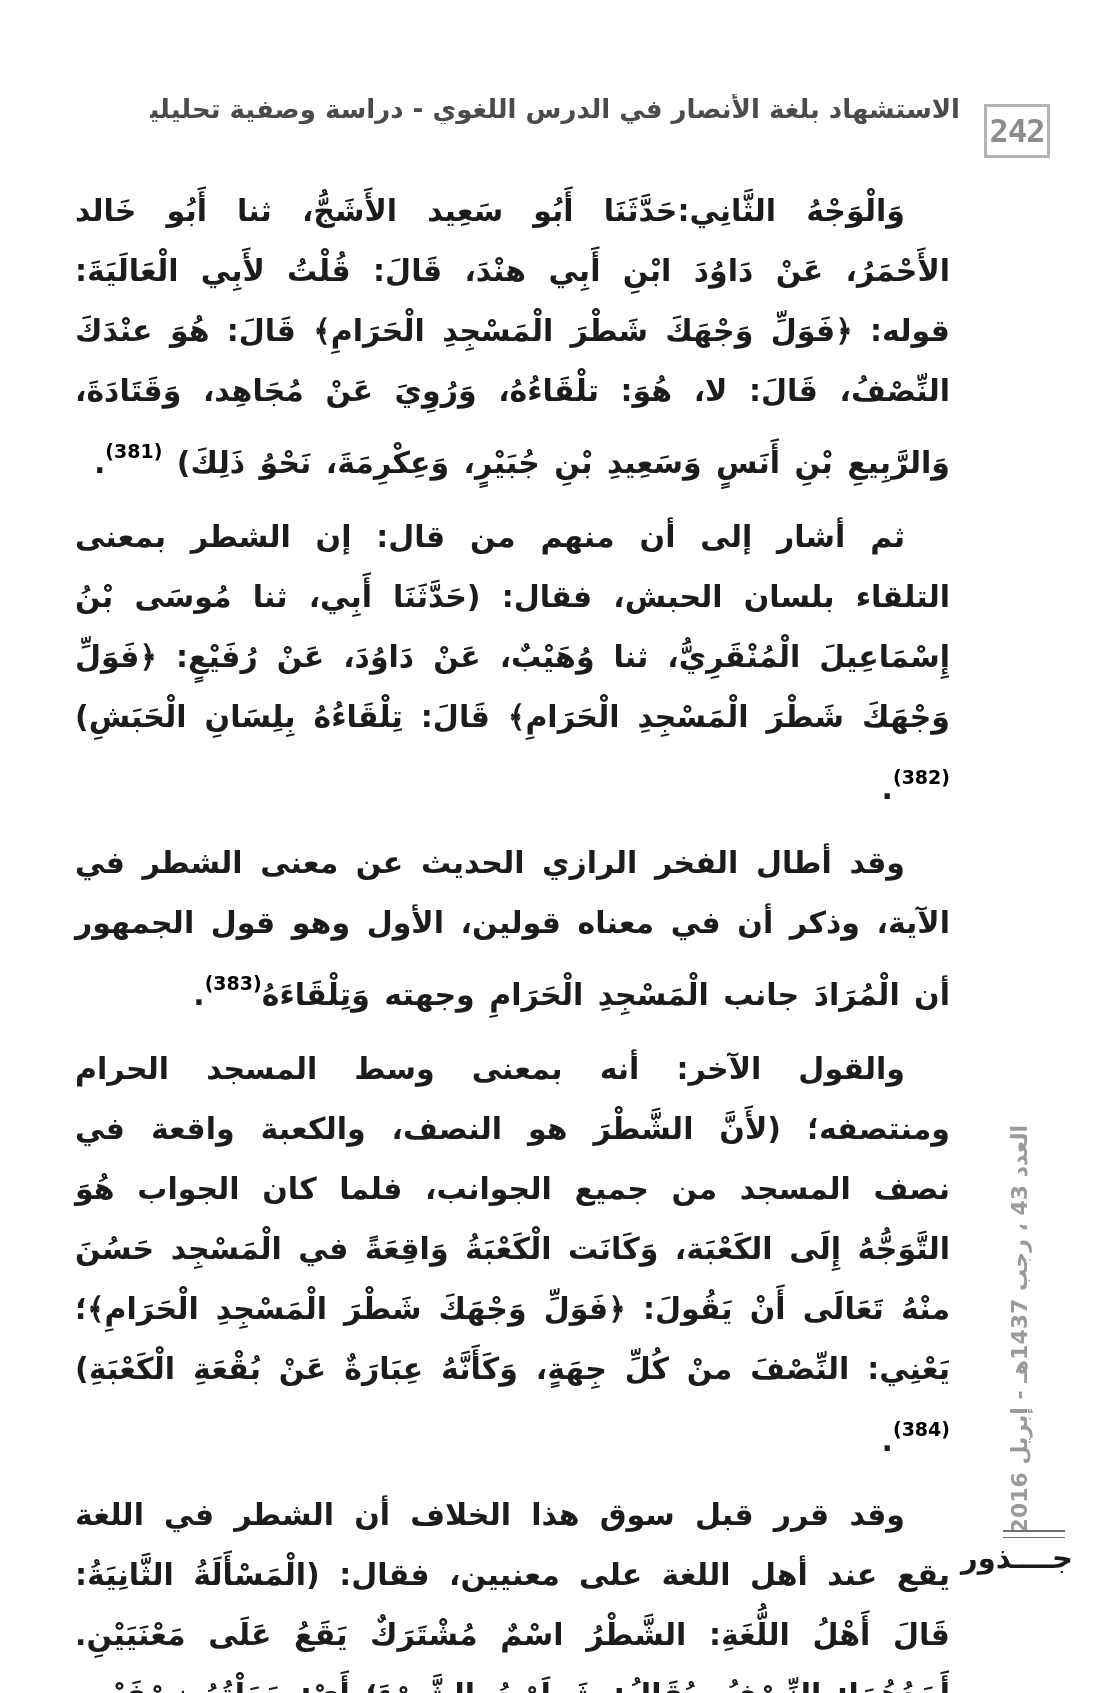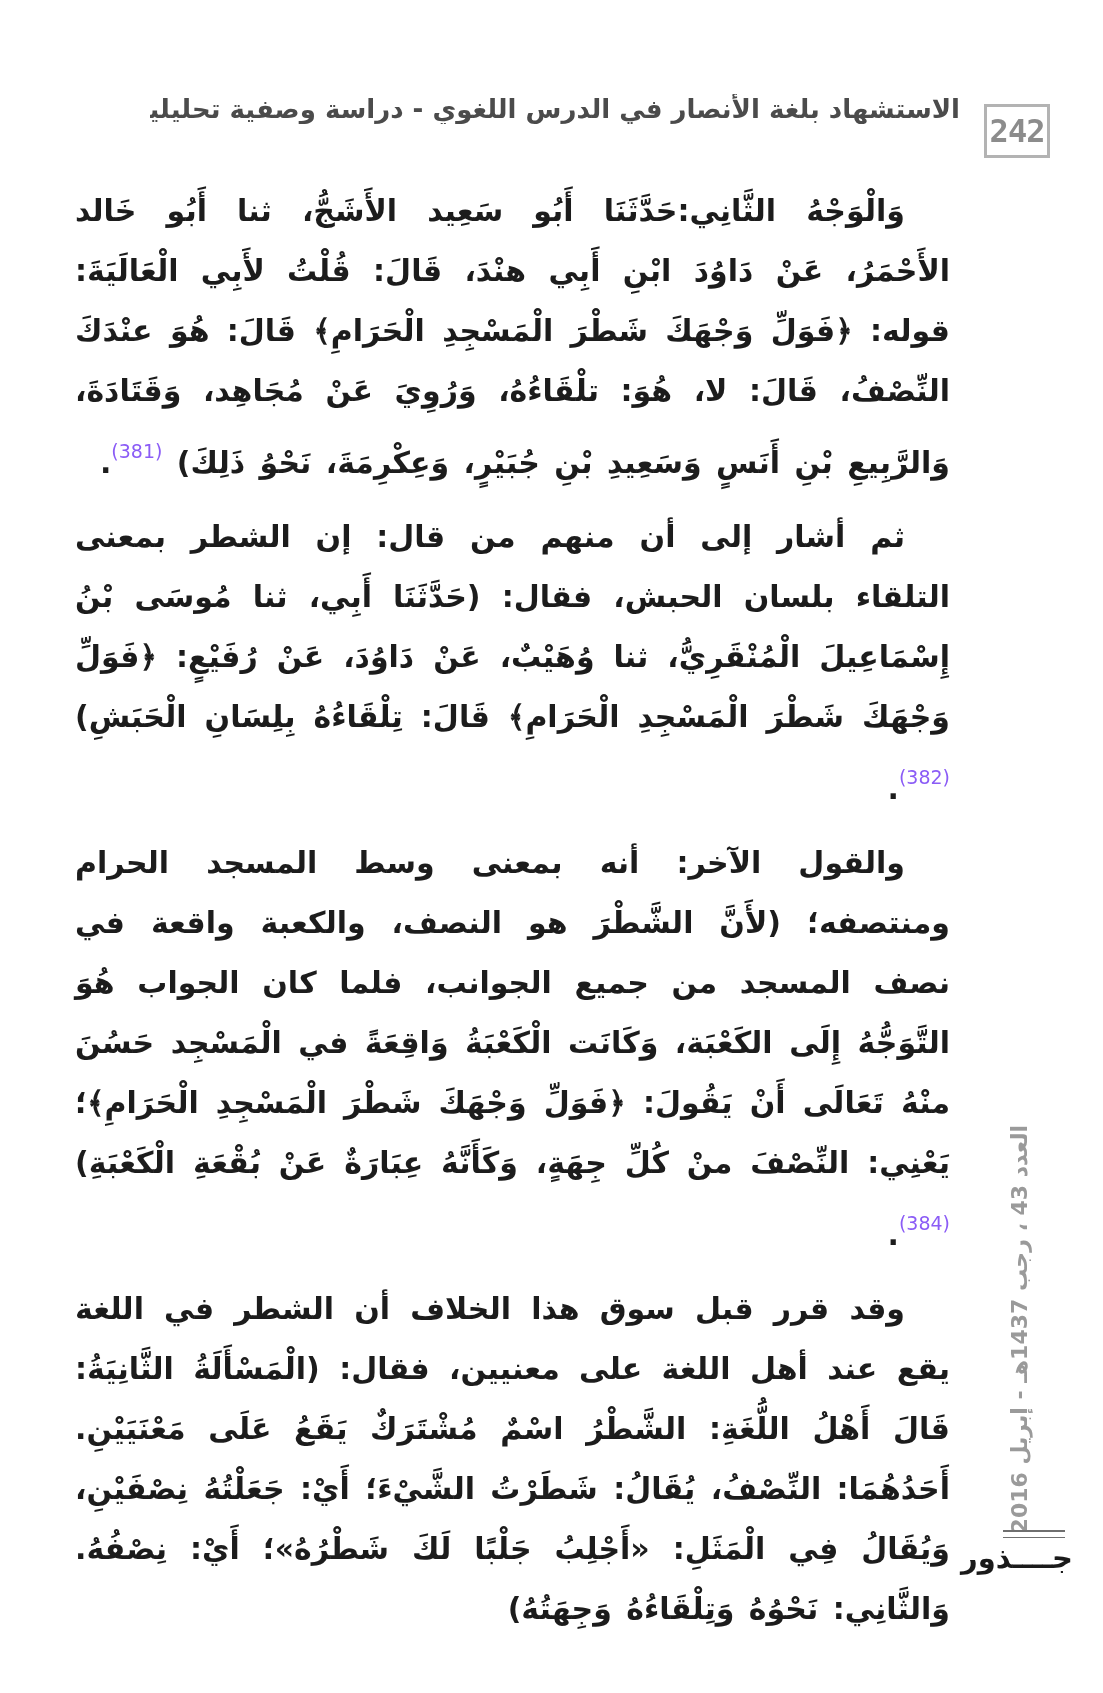--- a/index.html
+++ b/index.html
@@ -41,23 +41,23 @@
   .para {
     margin:0 0 14px 0;
     font-size:30px; font-weight:bold;
     line-height:60px;
     text-align:justify;
     text-indent:45px;
     word-spacing:4px;
   }
   .para .quran { font-weight:bold;margin-top:22px; }
   .para .footnote {
-    font-size:19px; font-weight:normal;
+    font-size:19px; font-weight:bold;
     vertical-align:15px;
-    color:#8b5cf6;
+    color:#000000;
     word-spacing:0;
   }
   
   .sidebar-strip {
     position:absolute; top:1125px; left:1005px;
     width:30px; height:395px;
   }
   .sidebar-issue {
     position:absolute; top:0; left:0;
     width:395px; height:30px; line-height:30px;
@@ -87,20 +87,21 @@
 <div class="page">
 
   <div class="page-number-box">
     <span class="page-number">242</span>
   </div>
   <div class="header-title">الاستشهاد بلغة الأنصار في الدرس اللغوي - دراسة وصفية تحليلية</div>
 
   <div class="body-text">
       <p class="para"><span class="text">وَالْوَجْهُ الثَّانِي:حَدَّثَنَا أَبُو سَعِيد الأَشَجُّ، ثنا أَبُو خَالد الأَحْمَرُ، عَنْ دَاوُدَ ابْنِ أَبِي هنْدَ، قَالَ: قُلْتُ لأَبِي الْعَالَيَةَ: قوله: </span><span class="quran">﴿فَوَلِّ وَجْهَكَ شَطْرَ الْمَسْجِدِ الْحَرَامِ﴾</span><span class="text"> قَالَ: هُوَ عنْدَكَ النِّصْفُ، قَالَ: لا، هُوَ: تلْقَاءُهُ، وَرُوِيَ عَنْ مُجَاهِد، وَقَتَادَةَ، وَالرَّبِيعِ بْنِ أَنَسٍ وَسَعِيدِ بْنِ جُبَيْرٍ، وَعِكْرِمَةَ، نَحْوُ ذَلِكَ) </span><span class="footnote">(381)</span><span class="text">.</span></p>
       <p class="para"><span class="text">ثم أشار إلى أن منهم من قال: إن الشطر بمعنى التلقاء بلسان الحبش، فقال: (حَدَّثَنَا أَبِي، ثنا مُوسَى بْنُ إِسْمَاعِيلَ الْمُنْقَرِيُّ، ثنا وُهَيْبٌ، عَنْ دَاوُدَ، عَنْ رُفَيْعٍ: </span><span class="quran">﴿فَوَلِّ وَجْهَكَ شَطْرَ الْمَسْجِدِ الْحَرَامِ﴾</span><span class="text"> قَالَ: تِلْقَاءُهُ بِلِسَانِ الْحَبَشِ) </span><span class="footnote">(382)</span><span class="text">.</span></p>
+      <p class="para"><span class="text">وقد أطال الفخر الرازي الحديث عن معنى الشطر في الآية، وذكر أن في معناه قولين، الأول وهو قول الجمهور أن الْمُرَادَ جانب الْمَسْجِدِ الْحَرَامِ وجهته وَتِلْقَاءَهُ</span><span class="footnote">(383)</span><span class="text">.</span></p>
       <p class="para"><span class="text">والقول الآخر: أنه بمعنى وسط المسجد الحرام ومنتصفه؛ (لأَنَّ الشَّطْرَ هو النصف، والكعبة واقعة في نصف المسجد من جميع الجوانب، فلما كان الجواب هُوَ التَّوَجُّهُ إِلَى الكَعْبَة، وَكَانَت الْكَعْبَةُ وَاقِعَةً في الْمَسْجِد حَسُنَ منْهُ تَعَالَى أَنْ يَقُولَ: </span><span class="quran">﴿فَوَلِّ وَجْهَكَ شَطْرَ الْمَسْجِدِ الْحَرَامِ﴾</span><span class="text">؛ يَعْنِي: النِّصْفَ منْ كُلِّ جِهَةٍ، وَكَأَنَّهُ عِبَارَةٌ عَنْ بُقْعَةِ الْكَعْبَةِ) </span><span class="footnote">(384)</span><span class="text">.</span></p>
       <p class="para"><span class="text">وقد قرر قبل سوق هذا الخلاف أن الشطر في اللغة يقع عند أهل اللغة على معنيين، فقال: (الْمَسْأَلَةُ الثَّانِيَةُ: قَالَ أَهْلُ اللُّغَةِ: الشَّطْرُ اسْمٌ مُشْتَرَكٌ يَقَعُ عَلَى مَعْنَيَيْنِ. أَحَدُهُمَا: النِّصْفُ، يُقَالُ: شَطَرْتُ الشَّيْءَ؛ أَيْ: جَعَلْتُهُ نِصْفَيْنِ، وَيُقَالُ فِي الْمَثَلِ: «أَجْلِبُ جَلْبًا لَكَ شَطْرُهُ»؛ أَيْ: نِصْفُهُ. وَالثَّانِي: نَحْوُهُ وَتِلْقَاءُهُ وَجِهَتُهُ) </span></p>
     </div>
 
   <div class="sidebar-strip">
     <div class="sidebar-issue">العدد 43 ، رجب 1437هـ - إبريل 2016</div>
   </div>
 
   <div class="double-rule"></div>
   <div class="journal-logo">جــــذور</div>

